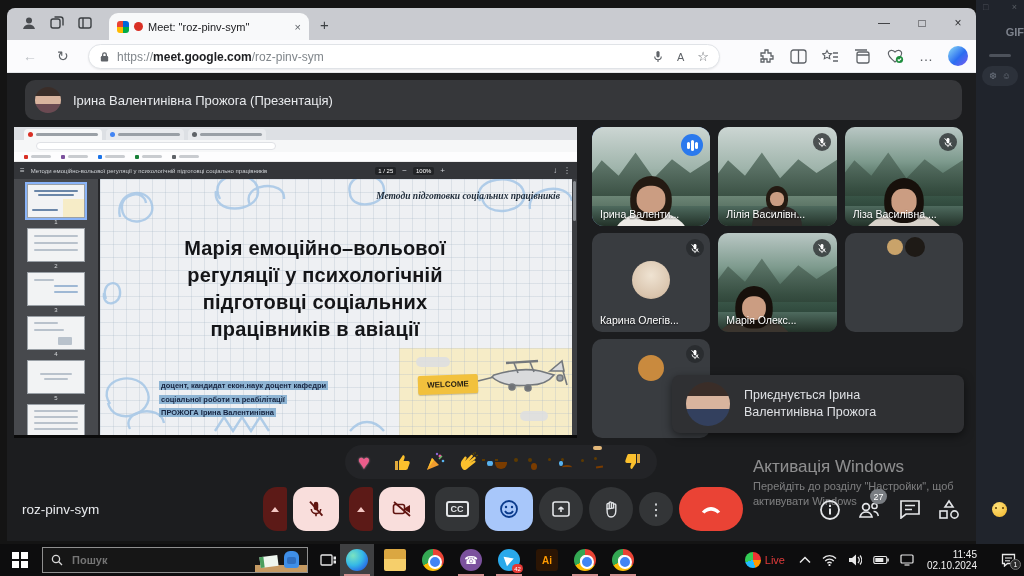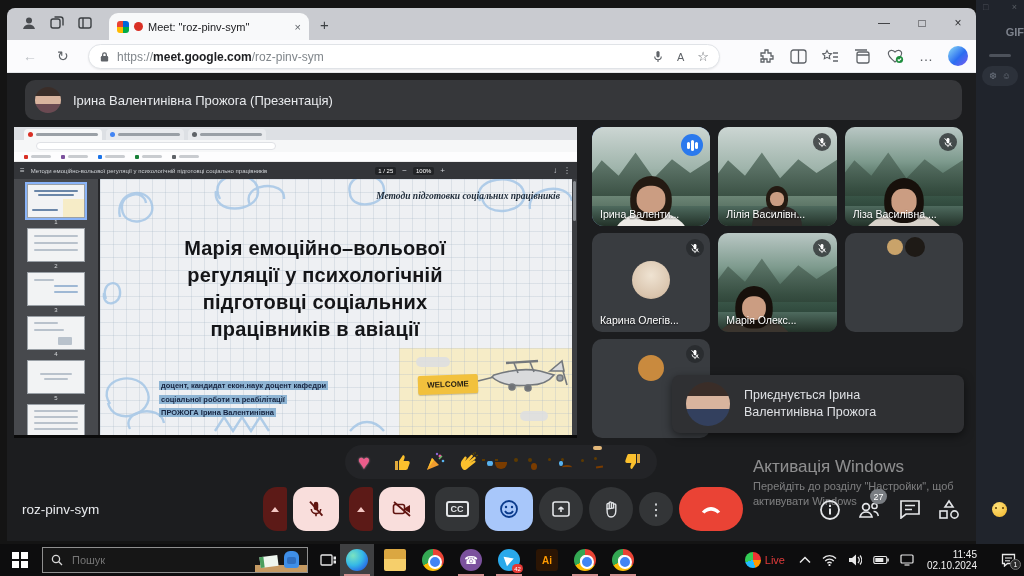--- a/index.html
+++ b/index.html
@@ -179,21 +179,21 @@
   .sp-emoji u{position:absolute;top:5px;right:3px;width:2px;height:2px;background:#5d3a00;border-radius:50%;text-decoration:none;}
 
   
   .taskbar{position:absolute;left:0;top:544px;width:1024px;height:32px;background:#0d0d0e;z-index:10;}
   .startbtn{position:absolute;left:12px;top:8px;width:16px;height:16px;display:grid;
             grid-template-columns:7px 7px;grid-template-rows:7px 7px;gap:2px;}
   .startbtn i{background:#fff;display:block;}
   .wsearch{position:absolute;left:42px;top:3px;width:266px;height:26px;background:#161616;border:1px solid #8f8f8f;
            display:flex;align-items:center;gap:7px;padding:0 8px;overflow:hidden;}
   .wsearch input{background:transparent;border:none;outline:none;color:#d8d8d8;font-size:11px;width:140px;
-                 font-family:"Liberation Sans",sans-serif;}
+                 font-family:"Liberation Sans",sans-serif;font-weight:bold;}
   .sillus{position:absolute;right:0;top:0;width:52px;height:24px;}
   .sillus .desk{position:absolute;bottom:0;left:0;right:0;height:7px;background:#c69a62;}
   .sillus .book{position:absolute;left:5px;bottom:5px;width:18px;height:11px;background:#eef6ee;border-left:4px solid #4a9f5e;transform:rotate(-7deg);}
   .sillus .bag{position:absolute;right:8px;bottom:4px;width:15px;height:17px;border-radius:6px 6px 3px 3px;background:#3f8fe8;}
   .sillus .bag::after{content:"";position:absolute;left:3px;top:6px;width:9px;height:7px;border-radius:2px;background:#2f6fc0;}
   .tvico{position:absolute;left:320px;top:8px;}
   .slot{position:absolute;top:0;width:34px;height:32px;display:flex;align-items:center;justify-content:center;}
   .slot.on{background:#3f4042;}
   .underln{position:absolute;bottom:0;left:4px;right:4px;height:2px;background:#d08f8f;}
   .ico22{width:22px;height:22px;position:relative;border-radius:50%;}

